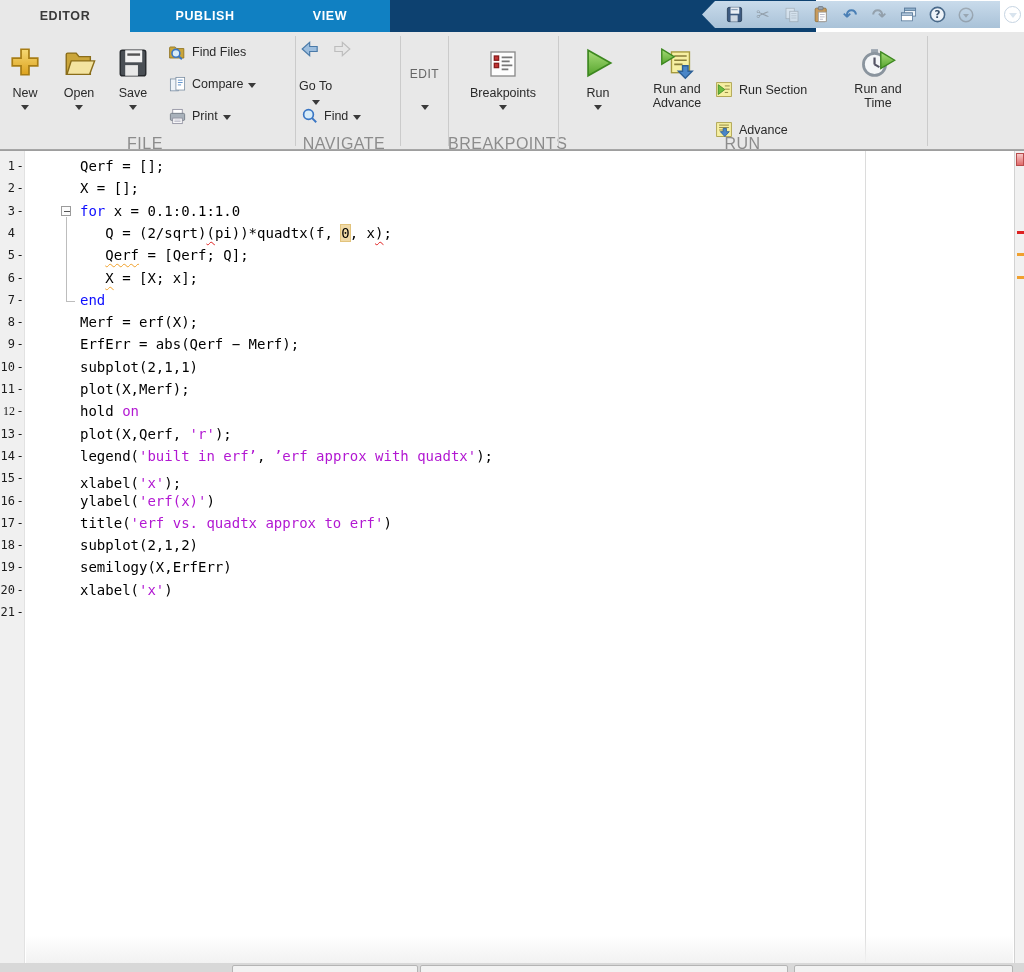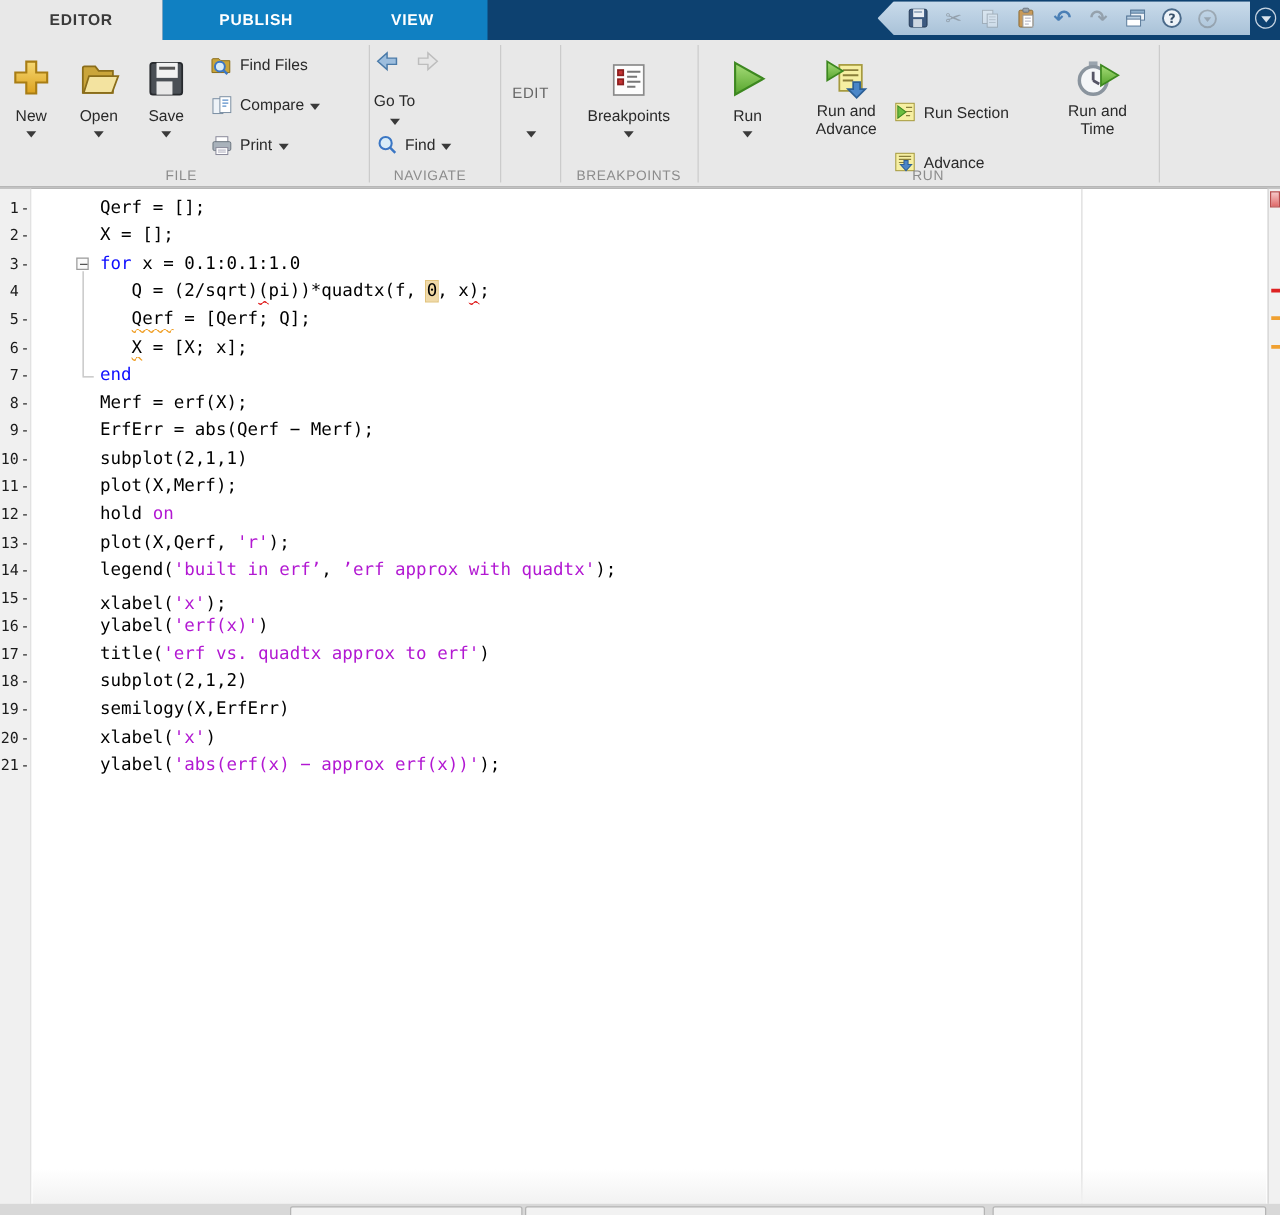--- a/index.html
+++ b/index.html
@@ -1,20 +1,20 @@
 <!DOCTYPE html>
 <html><head>
 <meta charset="utf-8">
 <style>
   * { margin:0; padding:0; box-sizing:border-box; }
   html,body { width:1024px; height:972px; overflow:hidden; background:#fff;
               font-family:"Liberation Sans", sans-serif; }
 
   
-  #titlebar { position:absolute; left:0; top:0; width:1024px; height:32px; background:#0d4170; }
+  #titlebar { position:absolute; left:0; top:0; width:816px; height:32px; background:#0d4170; }
   .tab { position:absolute; top:0; height:32px; display:flex; align-items:center; justify-content:center;
          font-size:12.5px; font-weight:bold; letter-spacing:.6px; cursor:default; }
   #tab-editor { left:0; width:130px; background:#e8e8e8; color:#3a3a3a; }
   #tab-blue-zone { position:absolute; left:130px; top:0; width:260px; height:32px; background:#1080c2; }
   #tab-publish { left:150px; width:110px; color:#fff; }
   #tab-view { left:285px; width:90px; color:#fff; }
 
   
   #qab { position:absolute; left:702px; top:1px; width:298px; height:27px;
          background:linear-gradient(#c9dbeb,#a9c2d8);
@@ -25,30 +25,30 @@
   .glyph { font-family:"DejaVu Sans", sans-serif; }
   #win-menu { position:absolute; left:1004px; top:6px; width:17px; height:17px; border:1.5px solid #c6d4e2;
               border-radius:50%; display:flex; align-items:center; justify-content:center; }
   #win-menu .tri { width:0; height:0; border-left:4px solid transparent; border-right:4px solid transparent;
                    border-top:5px solid #d9e4ee; margin-top:1px; }
 
   
   #toolstrip { position:absolute; left:0; top:32px; width:1024px; height:118px; background:#e8e8e8;
                border-bottom:1px solid #a6a6a6; }
   .divider { position:absolute; top:4px; height:110px; width:1px; background:#cbcbcb; }
-  .seclabel { position:absolute; top:103px; height:14px; font-size:11px; color:#8c8c8c;
+  .seclabel { position:absolute; top:103px; height:14px; font-size:16px; color:#8c8c8c;
               letter-spacing:.5px; text-align:center; }
   .bigbtn { position:absolute; top:4px; width:54px; height:98px; display:flex; flex-direction:column;
             align-items:center; cursor:default; }
   .bigbtn .ic { height:44px; display:flex; align-items:flex-end; justify-content:center; }
   .bigbtn .lb { font-size:12.5px; color:#2a2a2a; margin-top:6px; line-height:14px; text-align:center; }
   .dd { width:0; height:0; border-left:4.5px solid transparent; border-right:4.5px solid transparent;
         border-top:5.5px solid #3a3a3a; margin-top:5px; }
   .rowbtn { position:absolute; display:flex; align-items:center; gap:5px; font-size:12.5px; color:#2a2a2a;
-            height:20px; cursor:default;justify-content:center; }
+            height:20px; cursor:default; }
   .rowbtn .dd { margin-top:2px; }
   #collapse-arrow { position:absolute; left:1007px; top:128px; width:0; height:0;
       border-left:5px solid transparent; border-right:5px solid transparent; border-bottom:7px solid #8f8f8f; }
   #collapse-arrow::after { content:""; position:absolute; left:-5px; top:7px; width:10px; height:2px; background:#8f8f8f; }
 
   
   #editor { position:absolute; left:0; top:150px; width:1024px; height:813px; background:#fff;
             border-top:1px solid #9e9e9e; }
   #gutter { position:absolute; left:0; top:0; width:25px; height:100%; background:#f0f0f0;
             border-right:1px solid #e2e2e2; }
@@ -390,21 +390,21 @@
         <span class="d">-</span>
       </div>
       <div class="gutter-row" style="top: 204.7px;">
         <span class="n">10</span>
         <span class="d">-</span>
       </div>
       <div class="gutter-row" style="top: 227px;">
         <span class="n">11</span>
         <span class="d">-</span>
       </div>
-      <div class="gutter-row" style="top: 249.3px;">
+      <div class="gutter-row" style="top: 249.3px; font-family: Liberation Serif, serif;">
         <span class="n">12</span>
         <span class="d">-</span>
       </div>
       <div class="gutter-row" style="top: 271.6px;">
         <span class="n">13</span>
         <span class="d">-</span>
       </div>
       <div class="gutter-row" style="top: 293.9px;">
         <span class="n">14</span>
         <span class="d">-</span>
@@ -452,21 +452,20 @@
       <div class="code-row" style="top: 227px;"><span>plot(X,Merf);</span></div>
       <div class="code-row" style="top: 249.3px;"><span>hold </span><span class="tok-s">on</span></div>
       <div class="code-row" style="top: 271.6px;"><span>plot(X,Qerf, </span><span class="tok-s">'r'</span><span>);</span></div>
       <div class="code-row" style="top: 293.9px;"><span>legend(</span><span class="tok-s">'built in erf’</span><span>, </span><span class="tok-s">’erf approx with quadtx'</span><span>);</span></div>
       <div class="code-row" style="top: 321px;"><span>xlabel(</span><span class="tok-s">'x'</span><span>);</span></div>
       <div class="code-row" style="top: 338.5px;"><span>ylabel(</span><span class="tok-s">'erf(x)'</span><span>)</span></div>
       <div class="code-row" style="top: 360.8px;"><span>title(</span><span class="tok-s">'erf vs. quadtx approx to erf'</span><span>)</span></div>
       <div class="code-row" style="top: 383.1px;"><span>subplot(2,1,2)</span></div>
       <div class="code-row" style="top: 405.4px;"><span>semilogy(X,ErfErr)</span></div>
       <div class="code-row" style="top: 427.7px;"><span>xlabel(</span><span class="tok-s">'x'</span><span>)</span></div>
-      <div class="code-row" style="top: 450px;"><span>ylabel(</span><span class="tok-s">'abs(erf(x) − approx erf(x))'</span><span>);</span></div>
       <div id="fold-box" style="top: 54.6px;"></div>
       <div class="fold-line" style="left: 66px; width: 1px; top: 65.6px; height: 84.2px;"></div>
       <div class="fold-line" style="left: 66px; width: 9px; top: 149.8px; height: 1px;"></div>
     </div>
   <div id="ruler"></div>
   <div id="editor-fade"></div>
   <div id="msgbar">
     <div id="msg-indicator"></div>
   <div class="mark mark-error" style="top: 79.9px;"></div>
       <div class="mark mark-warning" style="top: 102.2px;"></div>

